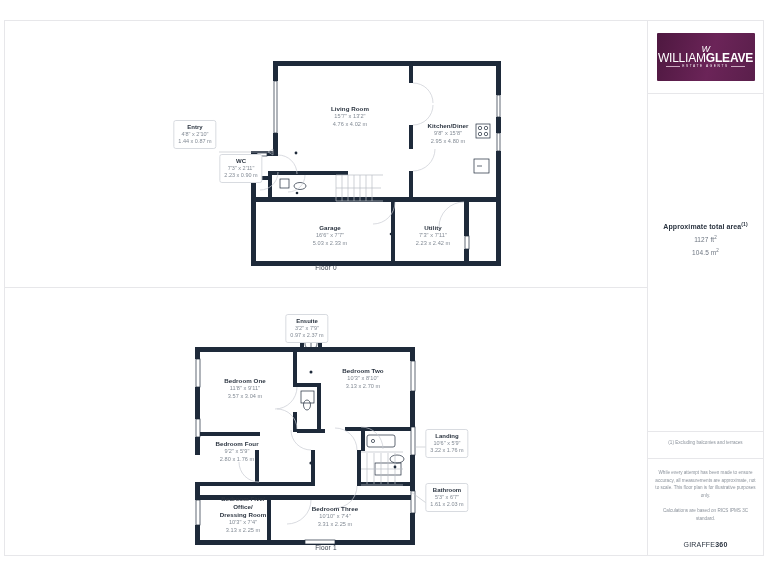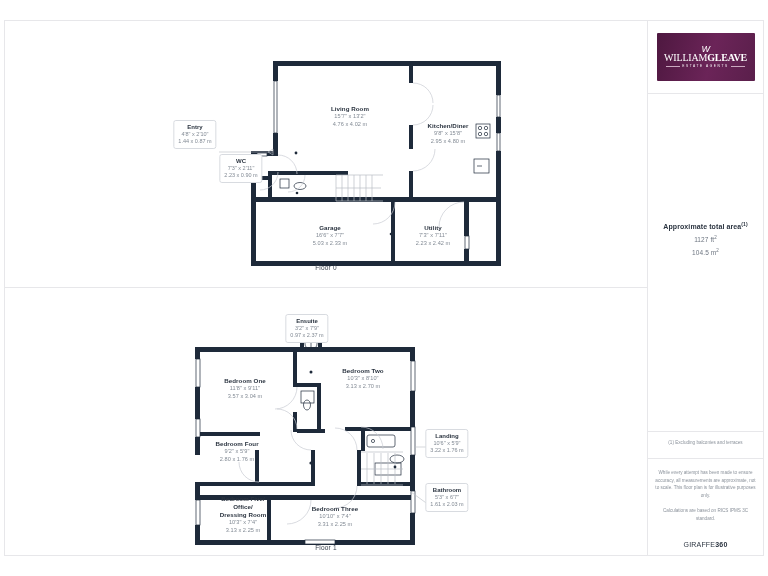--- a/index.html
+++ b/index.html
@@ -24,21 +24,21 @@
     height:72px;border-bottom:1px solid #e7e7ea;
     display:flex;align-items:center;justify-content:center;
   }
   .logo{
     width:98px;height:48px;background:#5e1f4e;
     background:linear-gradient(105deg,#4e1840 0%,#6b2458 55%,#5a1f4b 100%);
     display:flex;flex-direction:column;align-items:center;justify-content:center;
     color:#fff;border-radius:1px;
   }
   .logo-mark{font-size:9px;line-height:8px;font-style:italic;letter-spacing:-.5px;}
-  .logo-name{font-size:10px;letter-spacing:-.2px;line-height:10px;white-space:nowrap;font-family:Liberation Serif, serif;}
+  .logo-name{font-size:12px;letter-spacing:-.2px;line-height:10px;white-space:nowrap;}
   .logo-name b{font-weight:700;}
   .logo-sub{
     font-size:3.2px;letter-spacing:1.6px;line-height:6px;
     display:flex;align-items:center;gap:2px;white-space:nowrap;
   }
   .logo-sub::before,.logo-sub::after{content:"";display:block;width:14px;height:1px;background:#cba9c0;}
   .area-cell{
     position:absolute;top:200px;left:0;width:100%;
     text-align:center;
   }

